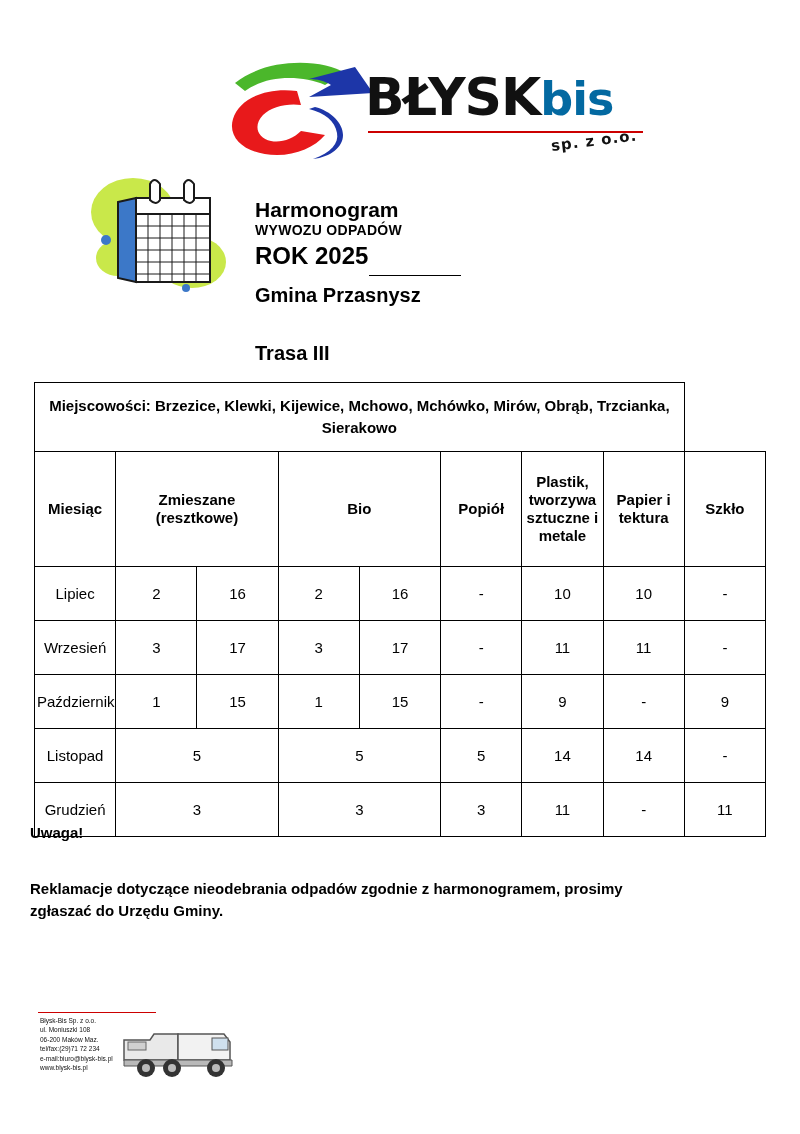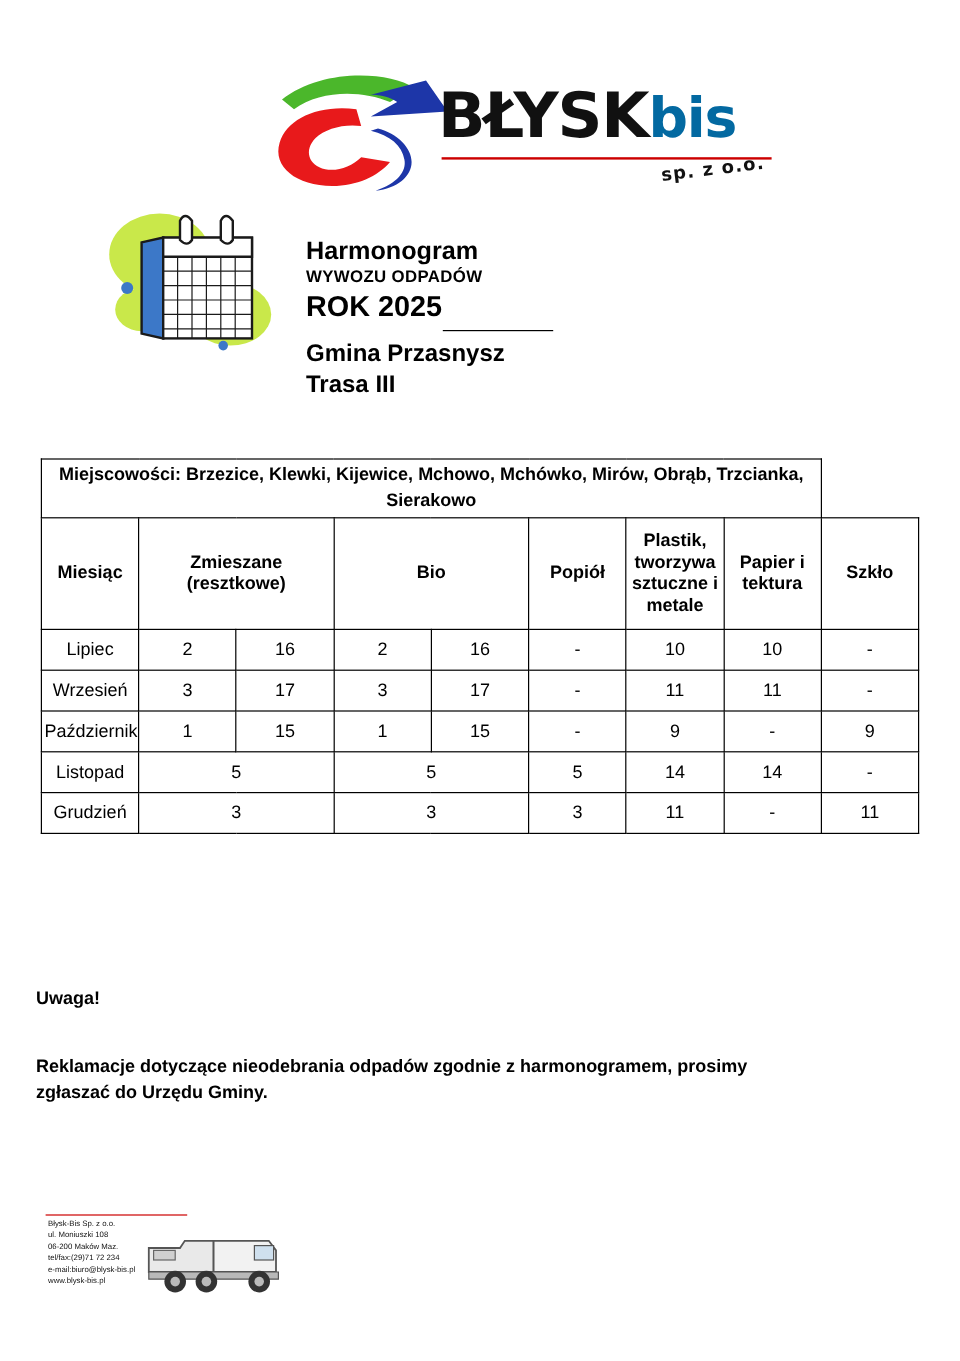--- a/index.html
+++ b/index.html
@@ -109,51 +109,52 @@
   }
   .t-gmina {
     font-size: 20px;
     font-weight: bold;
     line-height: 1.3;
   }
   .t-trasa {
     font-size: 20px;
     font-weight: bold;
     line-height: 1.3;
+    margin-top: 32px;
   }
 
   
   .sched {
     position: absolute;
     left: 34px;
     top: 382px;
     width: 732px;
     border-collapse: collapse;
     table-layout: fixed;
   }
   .sched td, .sched th {
     border: 1px solid #000000;
     text-align: center;
     vertical-align: middle;
     font-size: 15px;
-    padding: 2px 2px;
+    padding: 12px 2px;
   }
   .loc-cell {
     font-size: 16px;
     font-weight: bold;
     padding: 14px 24px 14px 24px;
     line-height: 1.45;
     text-align: center;
   }
   .hdr td {
     font-weight: bold;
     font-size: 15px;
     height: 86px;
     line-height: 1.2;
-    padding: 3px 2px;
+    padding: 14px 2px;
   }
   .sched tbody tr.data td {
     height: 29px;
     font-size: 15px;
   }
   .month-cell {
     font-size: 15px;
   }
 
   

